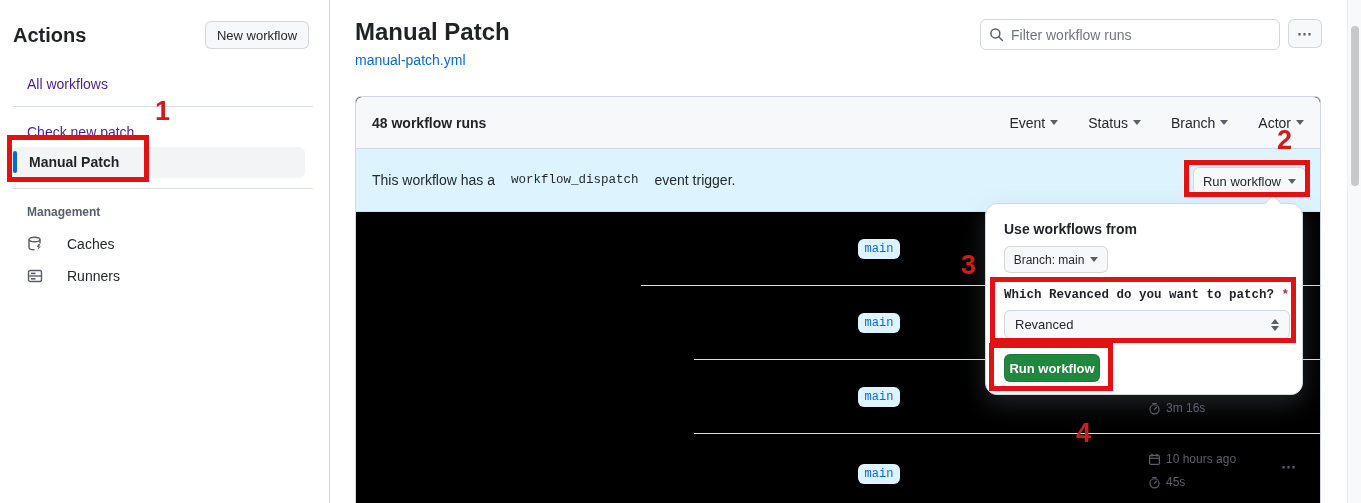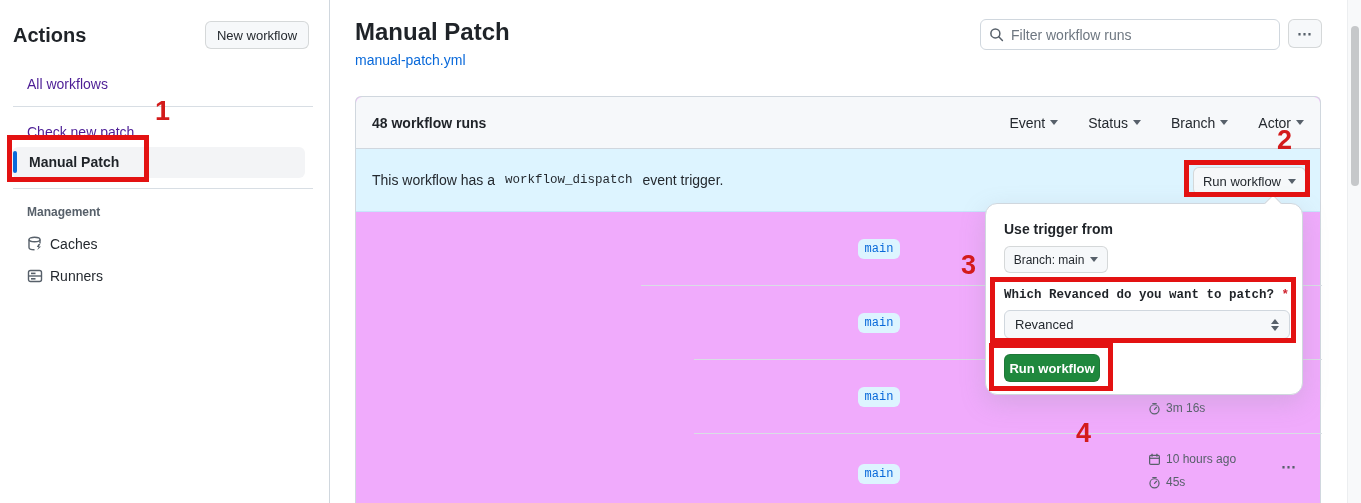--- a/index.html
+++ b/index.html
@@ -19,49 +19,49 @@
   .btn { display:inline-flex; align-items:center; justify-content:center;
          background:#f6f8fa; border:1px solid rgba(27,31,36,0.15); border-radius:6px;
          font-size:13px; color:#24292f; cursor:pointer; }
   .new-wf-btn { left:205px; top:21px; width:104px; height:28px; }
   .sb-item { left:27px; font-size:14px; color:#4c1d95; cursor:pointer; }
   .sb-divider { left:13px; width:300px; height:1px; background:#d8dee4; }
   .sb-selected-bg { left:12px; top:147px; width:293px; height:31px; background:#f3f4f6; border-radius:6px; }
   .sb-selected-bar { left:13px; top:151px; width:4px; height:22px; background:#0969da; border-radius:2px; }
   .sb-selected-label { left:29px; top:154px; font-weight:700; }
   .sb-mgmt { left:27px; top:205px; font-size:12px; font-weight:600; color:#57606a; }
-  .sb-mgmt-item { display:flex; align-items:center; gap:7px; left:27px; color:#24292f; cursor:pointer; }
+  .sb-mgmt-item { display:flex; align-items:center; gap:24px; left:27px; color:#24292f; cursor:pointer; }
   .sb-mgmt-item svg { flex:0 0 auto; }
 
   
   .page-title { left:355px; top:18px; font-size:24px; font-weight:600; }
   .yml-link { left:355px; top:52px; font-size:14px; color:#0969da; cursor:pointer; }
   .search-box { left:980px; top:19px; width:300px; height:31px; border:1px solid #d0d7de;
                 border-radius:6px; background:#fff; display:flex; align-items:center; padding:0 8px; gap:7px; }
   .search-box input { border:none; outline:none; flex:1; font-size:14px; color:#24292f;
                       font-family:"Liberation Sans", sans-serif; background:transparent; }
   .search-box input::placeholder { color:#6e7781; }
   .kebab-btn { left:1288px; top:19px; width:34px; height:29px; font-size:15px; font-weight:700;
                color:#57606a; letter-spacing:1px; }
 
   
   .card { left:355px; top:96px; width:966px; height:407px; border:1px solid #d0d7de;
-          border-bottom:none; border-radius:6px 6px 0 0; background:#f0abfc; }
+          border-bottom:none; border-radius:6px 6px 0 0; background:#000000; }
   .card-header { position:absolute; left:0; top:0; width:100%; height:52px; background:#f6f8fa;
                  border-bottom:1px solid #d0d7de; border-radius:6px 6px 0 0;
                  display:flex; align-items:center; padding:0 16px; }
   .runs-count { font-weight:700; font-size:14px; }
   .filters { margin-left:auto; display:flex; gap:30px; }
   .filter { display:flex; align-items:center; gap:5px; font-size:14px; color:#24292f; cursor:pointer; }
   .caret-down { width:0; height:0; border-left:4px solid transparent; border-right:4px solid transparent;
                 border-top:5px solid #57606a; display:inline-block; }
   .banner { position:absolute; left:0; top:52px; width:100%; height:63px; background:#ddf4ff;
             border-bottom:1px solid rgba(9,105,218,0.10); display:flex; align-items:center; padding:0 16px; }
   .banner-text { font-size:14px; color:#24292f; }
-  .banner-code { font-family:"Liberation Mono", monospace; font-size:12.5px; color:#24292f; padding:0 10px; }
+  .banner-code { font-family:"Liberation Mono", monospace; font-size:12.5px; color:#24292f; padding:0 16px; }
   .run-wf-dd { position:absolute; left:837px; top:70px; width:113px; height:28px; gap:7px; font-size:13px; }
 
   .row { position:absolute; left:0; width:100%; }
   .row-divider { position:absolute; bottom:0; height:1px; background:#d8dee4; }
   .branch-badge { position:absolute; left:502px; width:42px; height:20px; background:#ddf4ff;
                   color:#0969da; font-family:"Liberation Mono", monospace; font-size:12px;
                   border-radius:6px; display:flex; align-items:center; justify-content:center; cursor:pointer; }
   .meta { position:absolute; display:flex; align-items:center; gap:5px; font-size:12px; color:#57606a; }
   .row-kebab { position:absolute; font-size:15px; font-weight:700; color:#57606a; cursor:pointer; letter-spacing:1px; }
 
@@ -233,21 +233,21 @@
         <line x1="6" y1="2" x2="10" y2="2" stroke="#57606a" stroke-width="1.8" stroke-linecap="round"></line>
       </svg>
       <span>45s</span>
     </span>
     <span class="row-kebab" style="left:925px; top:24px;">⋯</span>
   </div>
 </div>
 
 <div class="abs panel-caret"></div>
 <div class="abs panel">
-  <div class="panel-label">Use trigger from</div>
+  <div class="panel-label">Use workflows from</div>
   <button class="btn branch-btn">
     <span>Branch: main</span>
     <span class="caret-down"></span>
   </button>
   <div class="input-label">
     <span>Which Revanced do you want to patch?</span>
     <span class="req">*</span>
   </div>
   <div class="select">
     <span>Revanced</span>

